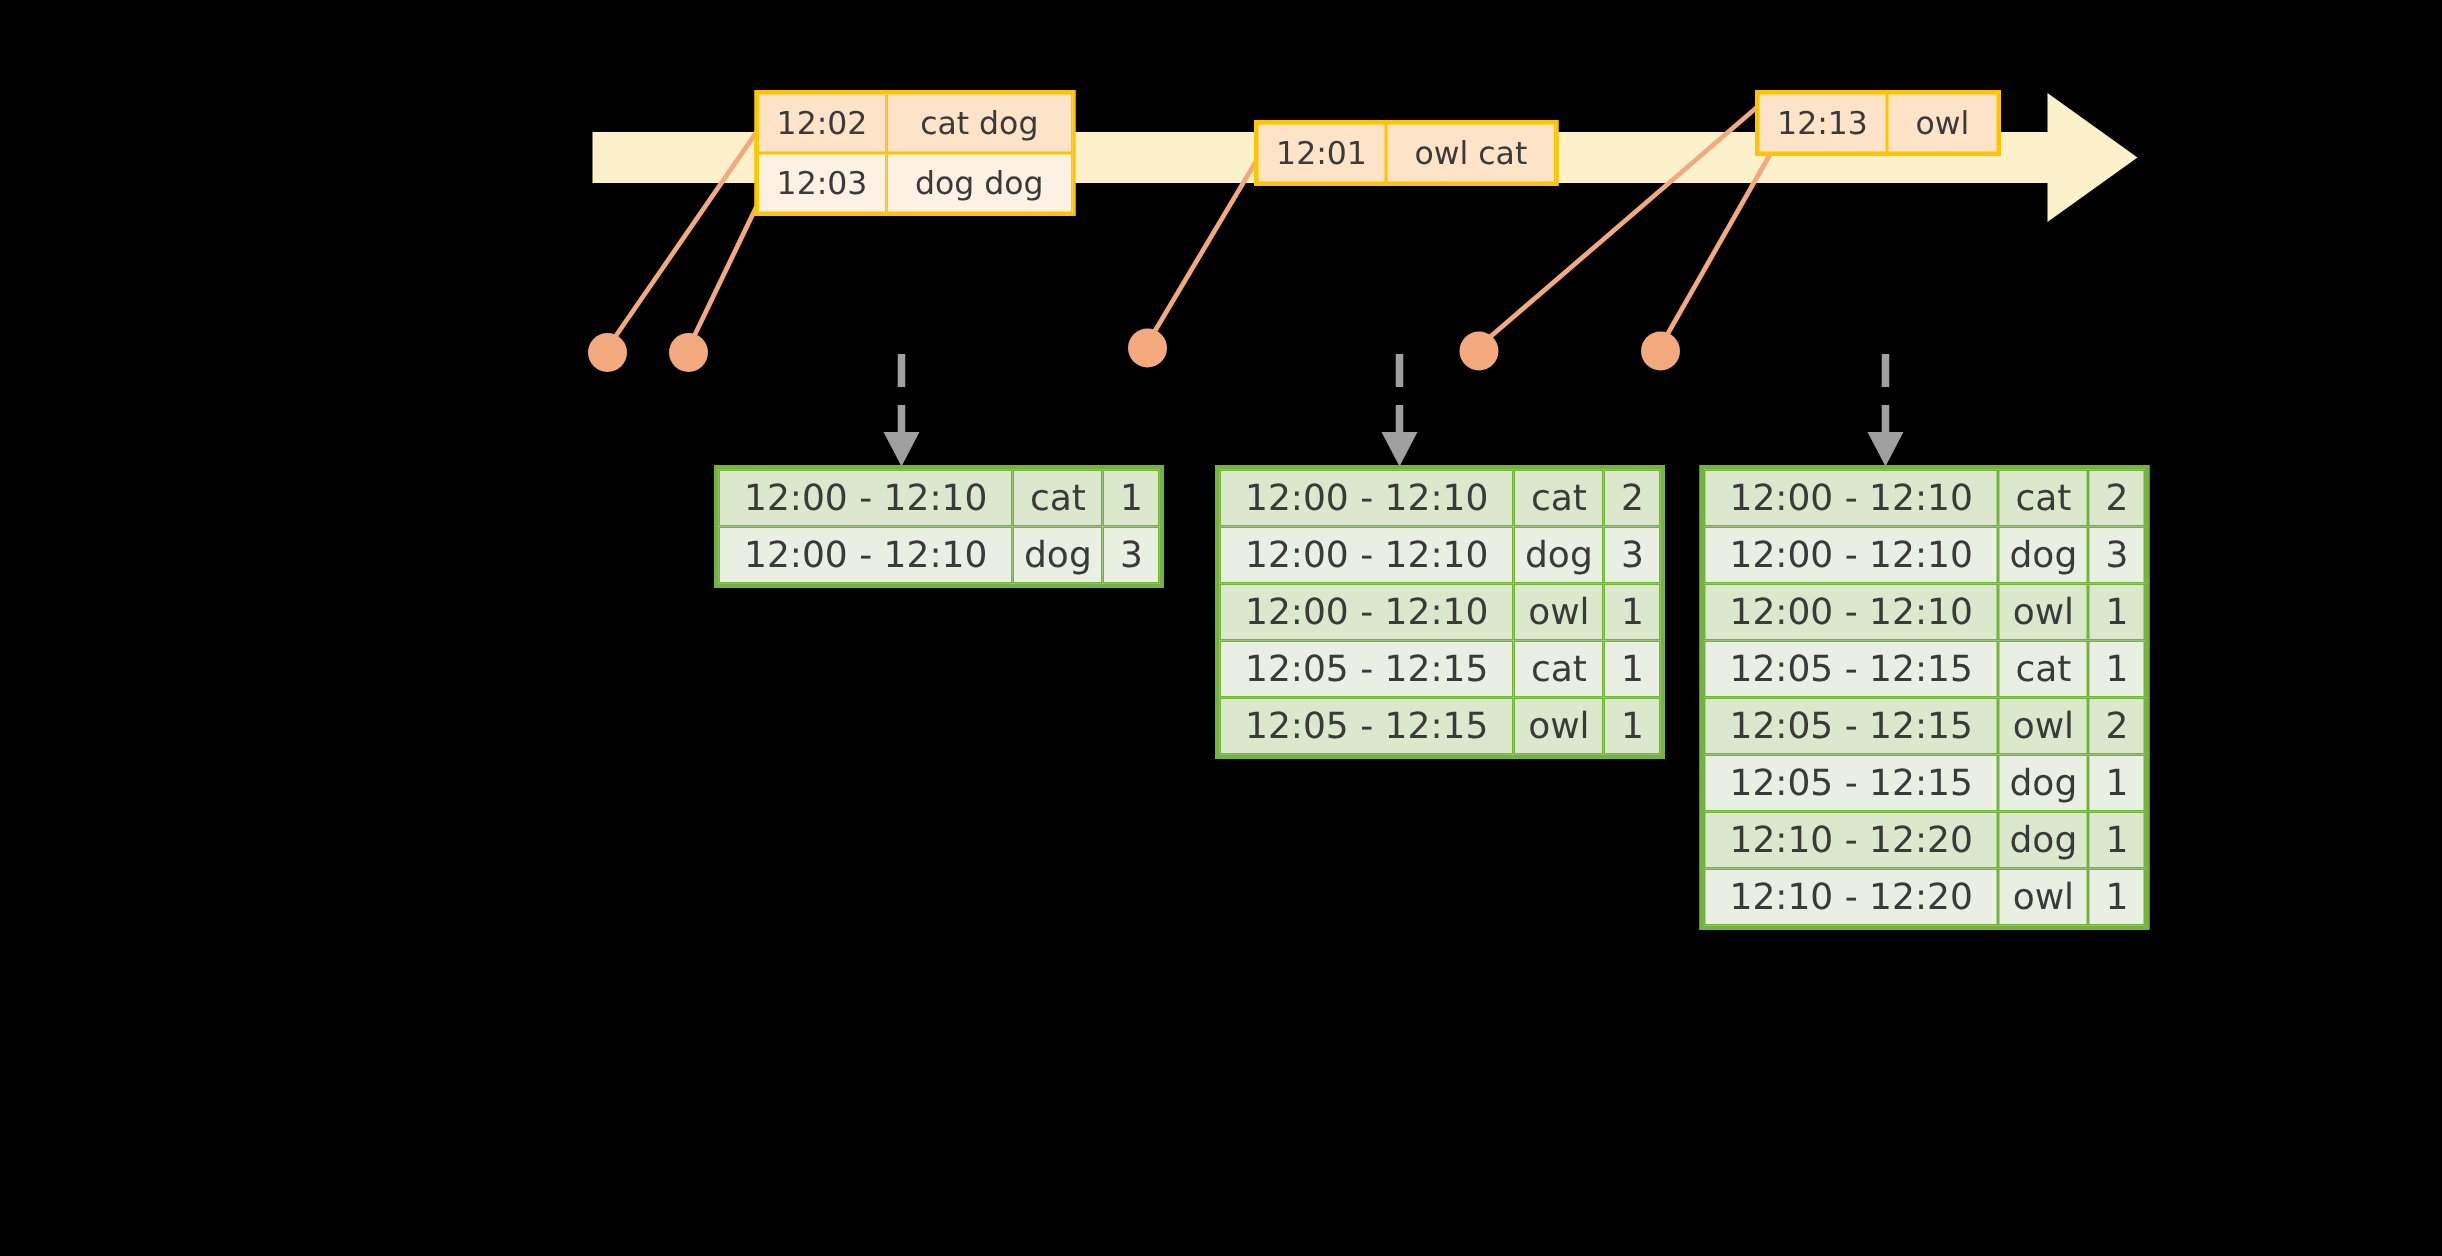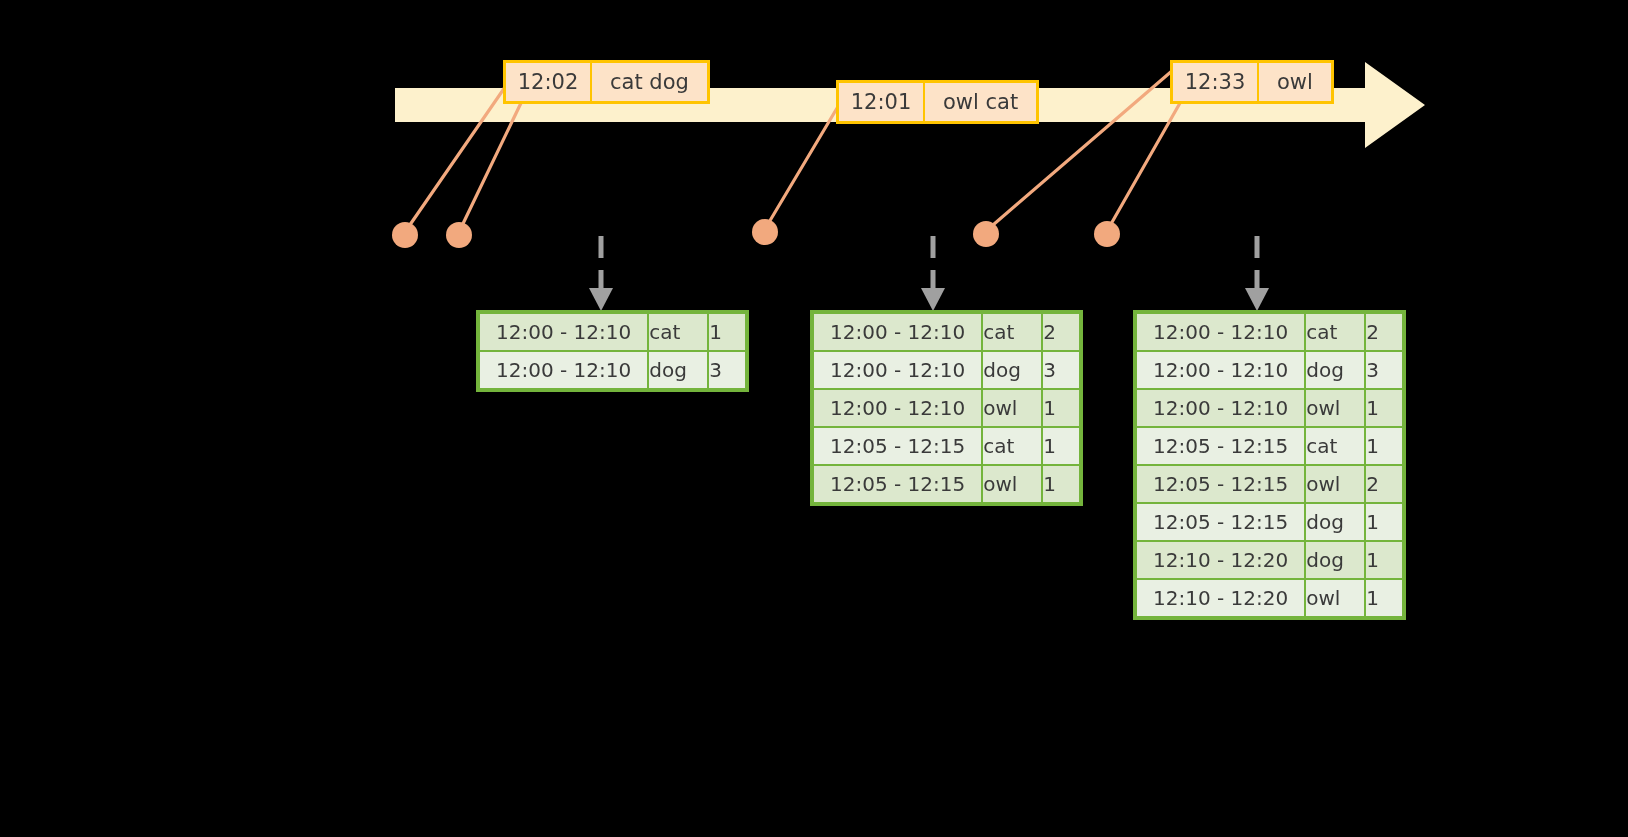--- a/index.html
+++ b/index.html
@@ -55,26 +55,26 @@
   .agg-table {
     position: absolute;
     border-collapse: separate;
     border-spacing: 0;
     background: #74B43C;
     border: 3px solid #74B43C;
   }
   .agg-table td {
     padding: 0;
     border: 1.5px solid #74B43C;
-    font-size: 20px;
+    font-size: 24px;
     color: #3a3a3a;
     height: 36px;
     white-space: nowrap;
     font-family: "DejaVu Sans", sans-serif;
-    text-align: left;
+    text-align: center;
   }
   .agg-table tr:nth-child(odd) td { background: #DCE8CD; }
   .agg-table tr:nth-child(even) td { background: #E9F0E3; }
   .agg-win { padding: 0 16px !important; }
   .agg-key { width: 58px; }
   .agg-val { width: 36px; }
 </style>
 </head>
 <body>
 
@@ -117,36 +117,40 @@
       </g>
     </g>
   </svg>
 
   <table class="evt-table" style="left:503px; top:60px;">
     <tbody>
         <tr>
       <td class="evt-time">12:02</td>
       <td class="evt-words">cat dog</td>
     </tr>
+    <tr>
+      <td class="evt-time">12:03</td>
+      <td class="evt-words">dog dog</td>
+    </tr>
   </tbody>
     </table>
 
   <table class="evt-table" style="left:836px; top:80px;">
     <tbody>
         <tr>
       <td class="evt-time">12:01</td>
       <td class="evt-words">owl cat</td>
     </tr>
   </tbody>
     </table>
 
   <table class="evt-table" style="left:1170px; top:60px;">
     <tbody>
     <tr>
-      <td class="evt-time">12:33</td>
+      <td class="evt-time">12:13</td>
       <td class="evt-words">owl</td>
     </tr>
   </tbody>
     </table>
 
   <table class="agg-table" style="left:476px; top:310px;">
     <tbody>
         <tr>
       <td class="agg-win">12:00 - 12:10</td>
       <td class="agg-key">cat</td>

